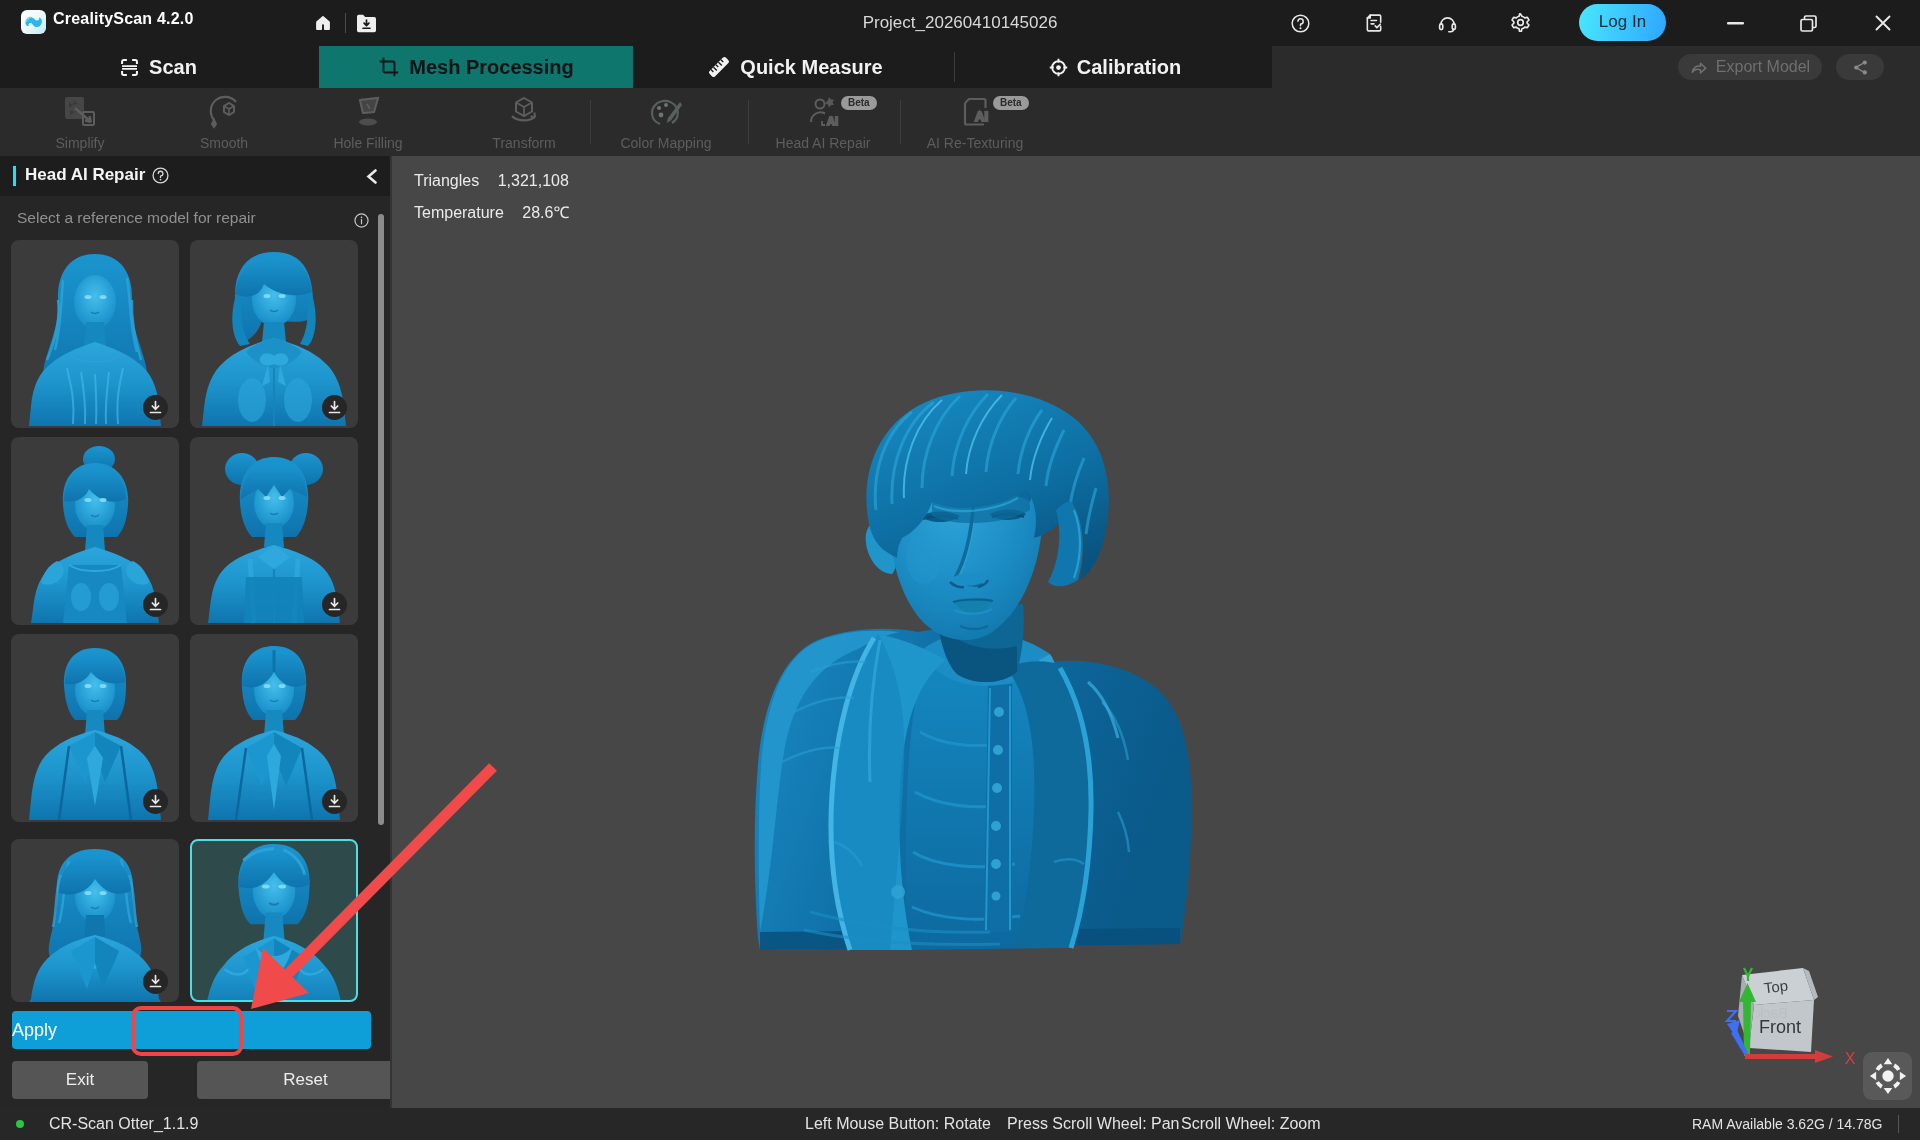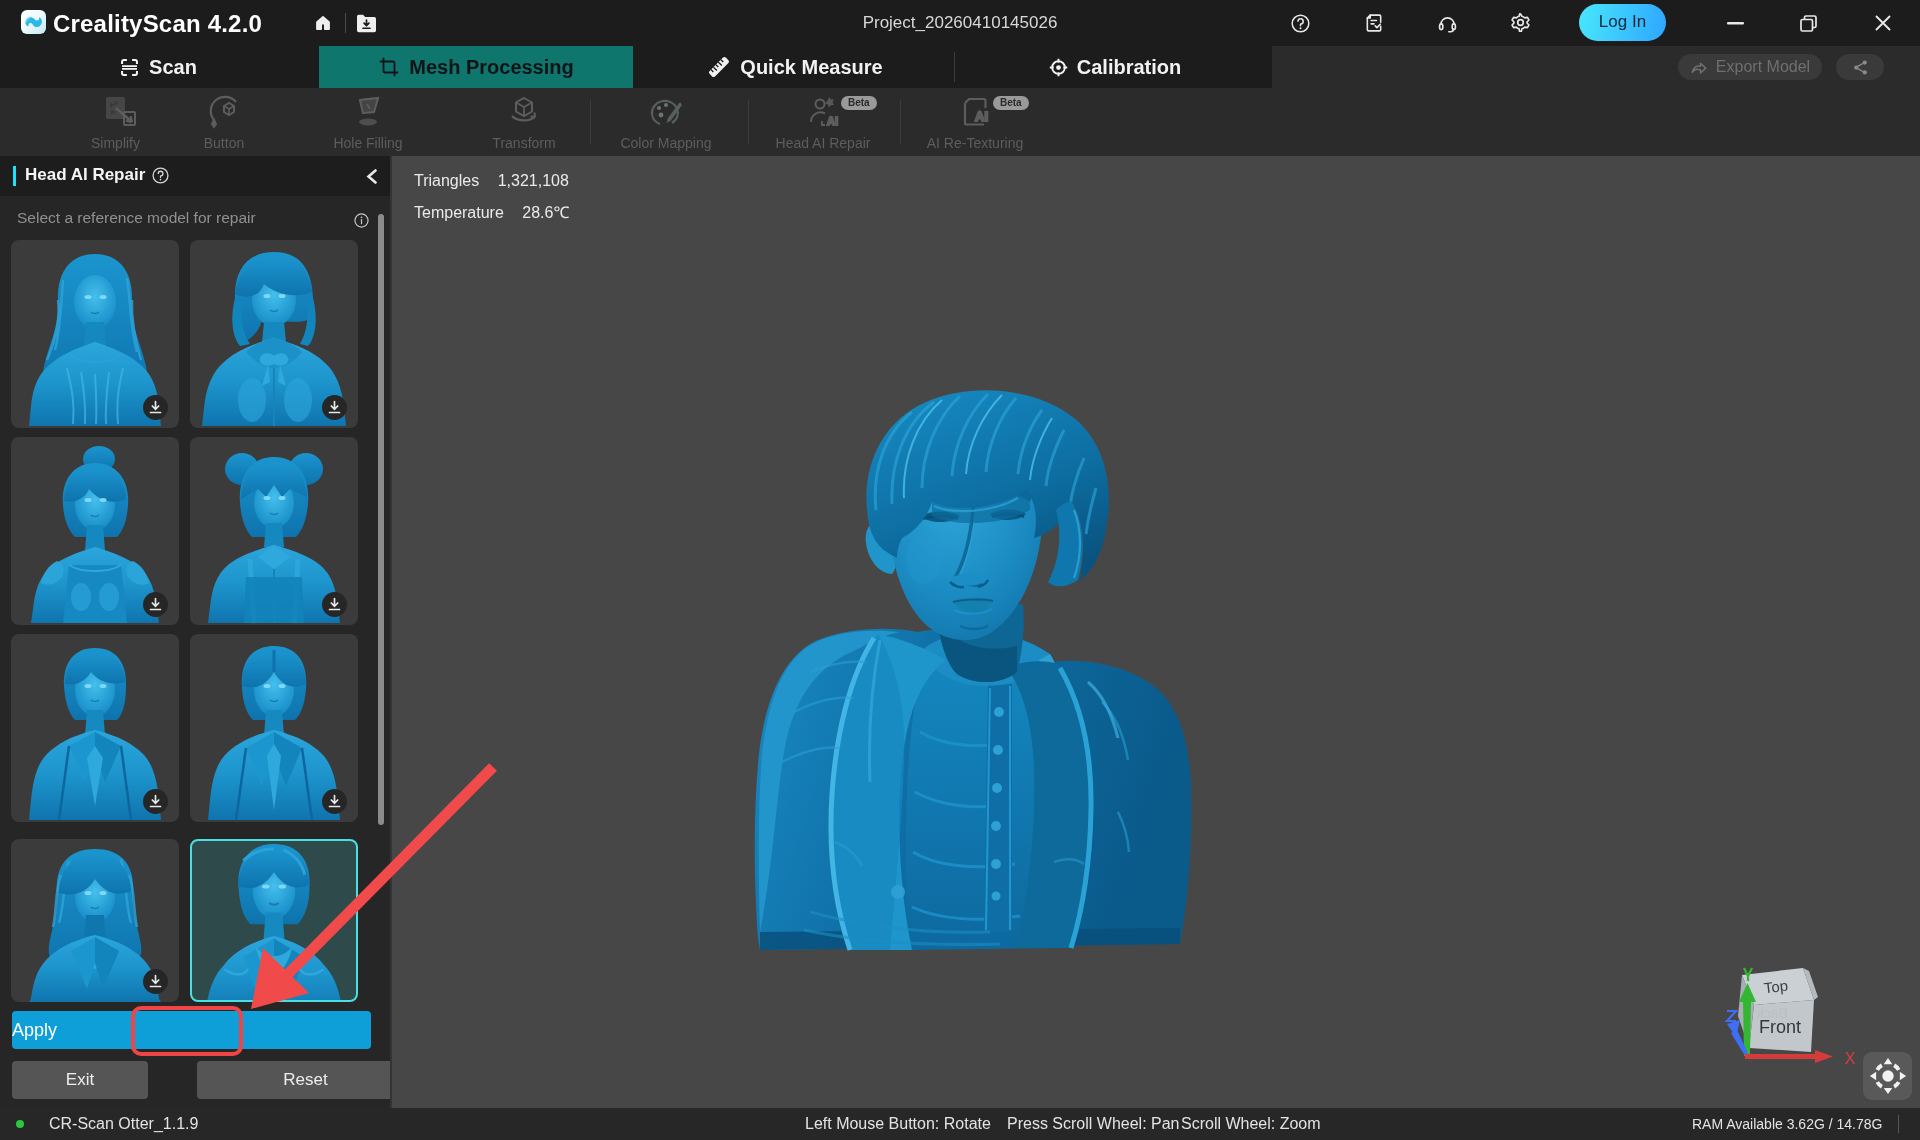--- a/index.html
+++ b/index.html
@@ -5,21 +5,21 @@
   * { margin:0; padding:0; box-sizing:border-box; }
   html,body { width:1920px; height:1140px; overflow:hidden; background:#1c1c1c;
     font-family:"Liberation Sans", sans-serif; }
   #app { position:relative; width:1920px; height:1140px; }
   .abs { position:absolute; }
 
   
   #titlebar { left:0; top:0; width:1920px; height:46px; background:#1c1c1c; }
   #logo { left:21px; top:10px; width:25px; height:24px; border-radius:6px;
     background:linear-gradient(135deg,#ffffff 0%,#eef8fd 50%,#bfe9f8 100%); }
-  #appname { left:53px; top:10px; font-size:24px; font-weight:bold; color:#ffffff; letter-spacing:0.2px; }
+  #appname { left:53px; top:10px; font-size:16px; font-weight:bold; color:#ffffff; letter-spacing:0.2px; }
   #vdiv1 { left:345px; top:13px; width:1px; height:20px; background:#4a4a4a; }
   #prjname { left:810px; top:13px; width:300px; text-align:center; font-size:17px; color:#d8d8d8; }
   #loginbtn { left:1579px; top:4px; width:87px; height:37px; border-radius:19px;
     background:linear-gradient(100deg,#49e7fd 0%,#2ea6ff 100%);
     color:#0e2a38; font-size:17px; text-align:center; line-height:36px; }
 
   
   #tabrow { left:0; top:46px; width:1272px; height:42px; background:#1c1c1c; }
   #tabrowR { left:1272px; top:46px; width:648px; height:42px; background:#2b2b2b; }
   .tab { position:absolute; top:46px; height:42px; display:flex; align-items:center; justify-content:center;
@@ -168,41 +168,41 @@
   <div class="pillbtn abs" style="left:1836px; width:48px;">
     <svg width="17" height="17" viewBox="0 0 24 24" fill="#8a8a8a">
         <circle cx="18" cy="5" r="3"></circle>
         <circle cx="6" cy="12" r="3"></circle>
         <circle cx="18" cy="19" r="3"></circle>
         <path d="M8 13.5 L16 18 M8 10.5 L16 6" stroke="#8a8a8a" stroke-width="2"></path>
       </svg>
   </div>
 
   <div id="toolbar" class="abs"></div>
-  <div class="tool abs" style="left:20px;text-align:right;">
+  <div class="tool abs" style="left:20px;">
     <div class="tico"><svg width="38" height="36" viewBox="0 0 38 36">
           <g fill="none" stroke="#5d5d5d" stroke-width="2">
             <rect x="5" y="4" width="17" height="20" rx="1" fill="#5d5d5d" opacity="0.55"></rect>
             <path d="M8 8 l4 3 l-4 3 z M13 6 l4 4 l-5 1 z M9 16 l5 2 l-5 3 z M15 13 l4 3 l-4 2 z" fill="#3a3a3a" stroke="none"></path>
             <path d="M14 14 L30 28 M30 28 l-6 -1.5 M30 28 l-1.5 -6" stroke-width="2.4"></path>
             <rect x="22" y="18" width="11" height="13" rx="1"></rect>
           </g>
         </svg></div>
     <div class="tlabel">Simplify</div>
   </div>
   <div class="tool abs" style="left:164px;">
     <div class="tico"><svg width="40" height="36" viewBox="0 0 40 36">
           <g fill="none" stroke="#5d5d5d" stroke-width="2">
             <path d="M10 26 A 14 14 0 0 1 32 8" stroke-width="2.2"></path>
             <path d="M20 12 l5 -3 l5 3 l0 6 l-5 3 l-5 -3 z"></path>
             <path d="M20 12 l5 3 l5 -3 M25 15 l0 6" stroke-width="1.6"></path>
             <path d="M8 30 l2 -4 l2 4 l-2 3 z" fill="#5d5d5d"></path>
           </g>
         </svg></div>
-    <div class="tlabel">Button</div>
+    <div class="tlabel">Smooth</div>
   </div>
   <div class="tool abs" style="left:308px;">
     <div class="tico"><svg width="40" height="36" viewBox="0 0 40 36">
           <g fill="none" stroke="#5d5d5d" stroke-width="2">
             <path d="M12 6 L30 4 L26 18 L15 19 Z" fill="#5d5d5d" opacity="0.5"></path>
             <path d="M12 6 L30 4 L26 18 L15 19 Z"></path>
             <path d="M19 10 l3 5" stroke-width="1.6"></path>
             <ellipse cx="20" cy="28" rx="9" ry="3.5" fill="#5d5d5d" opacity="0.7" stroke="none"></ellipse>
           </g>
         </svg></div>

